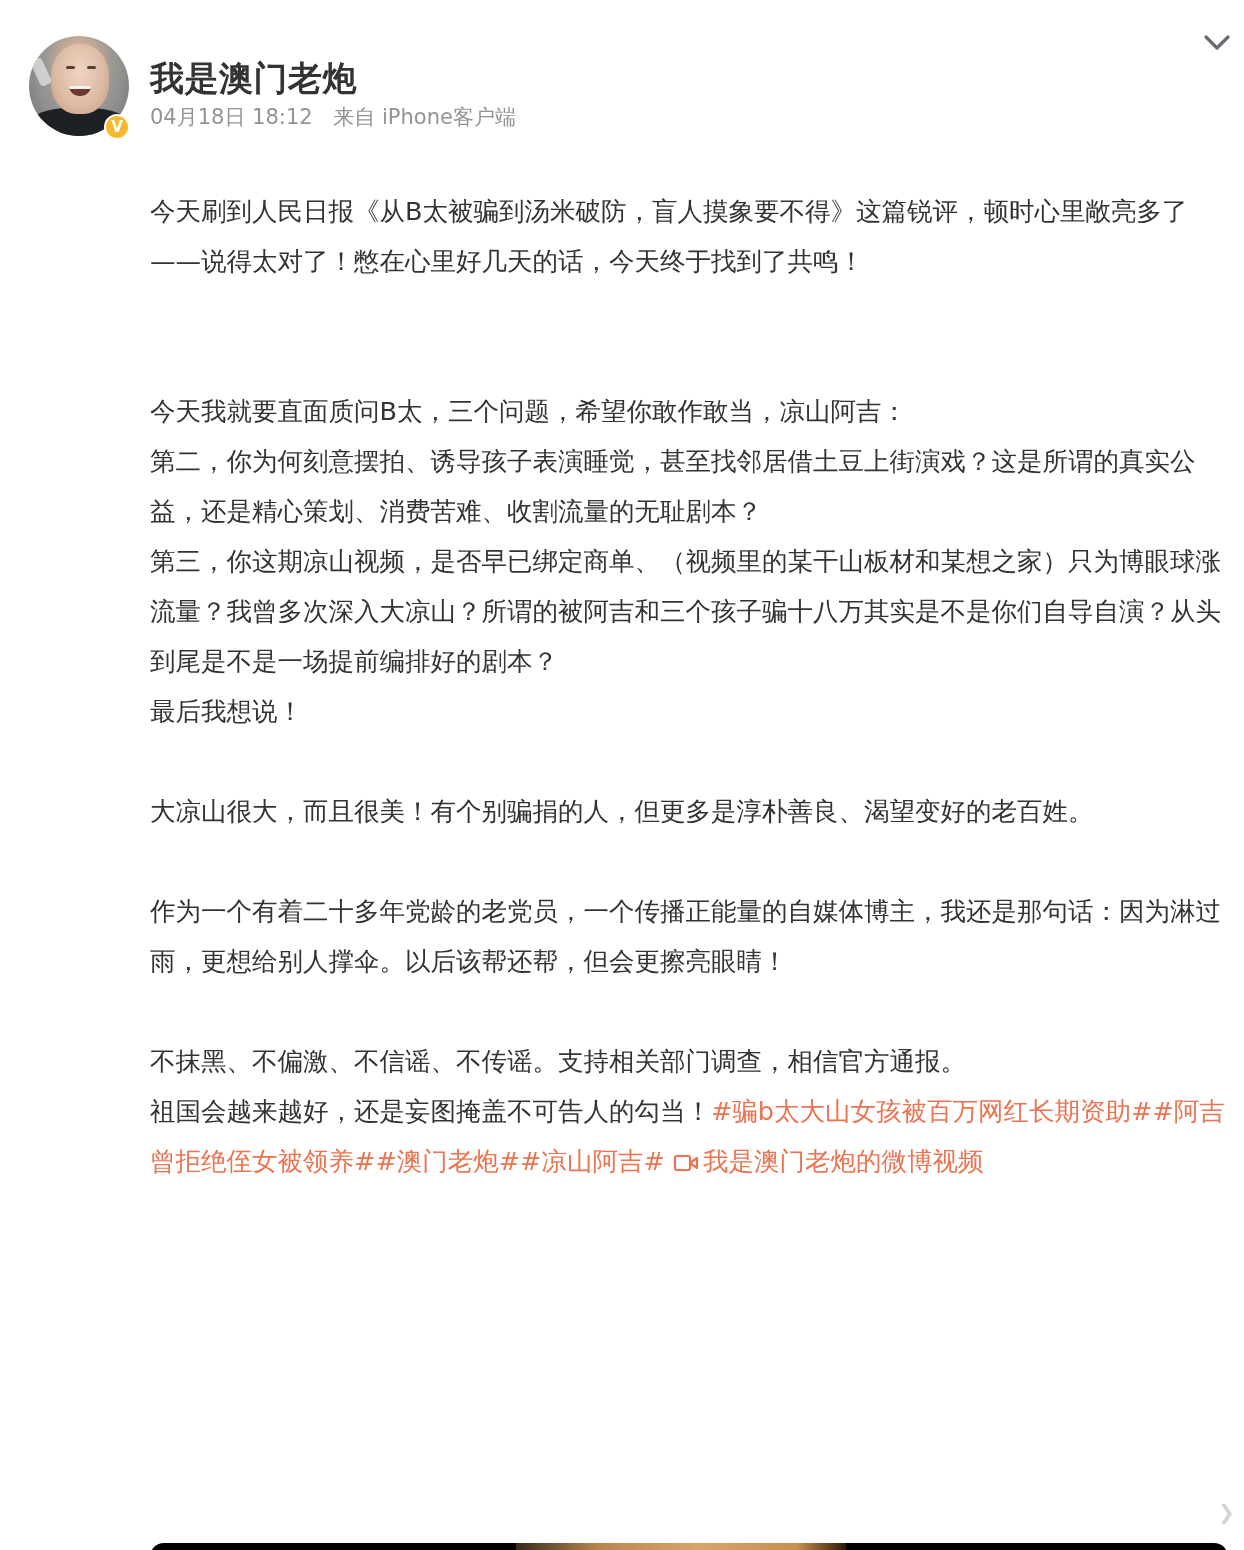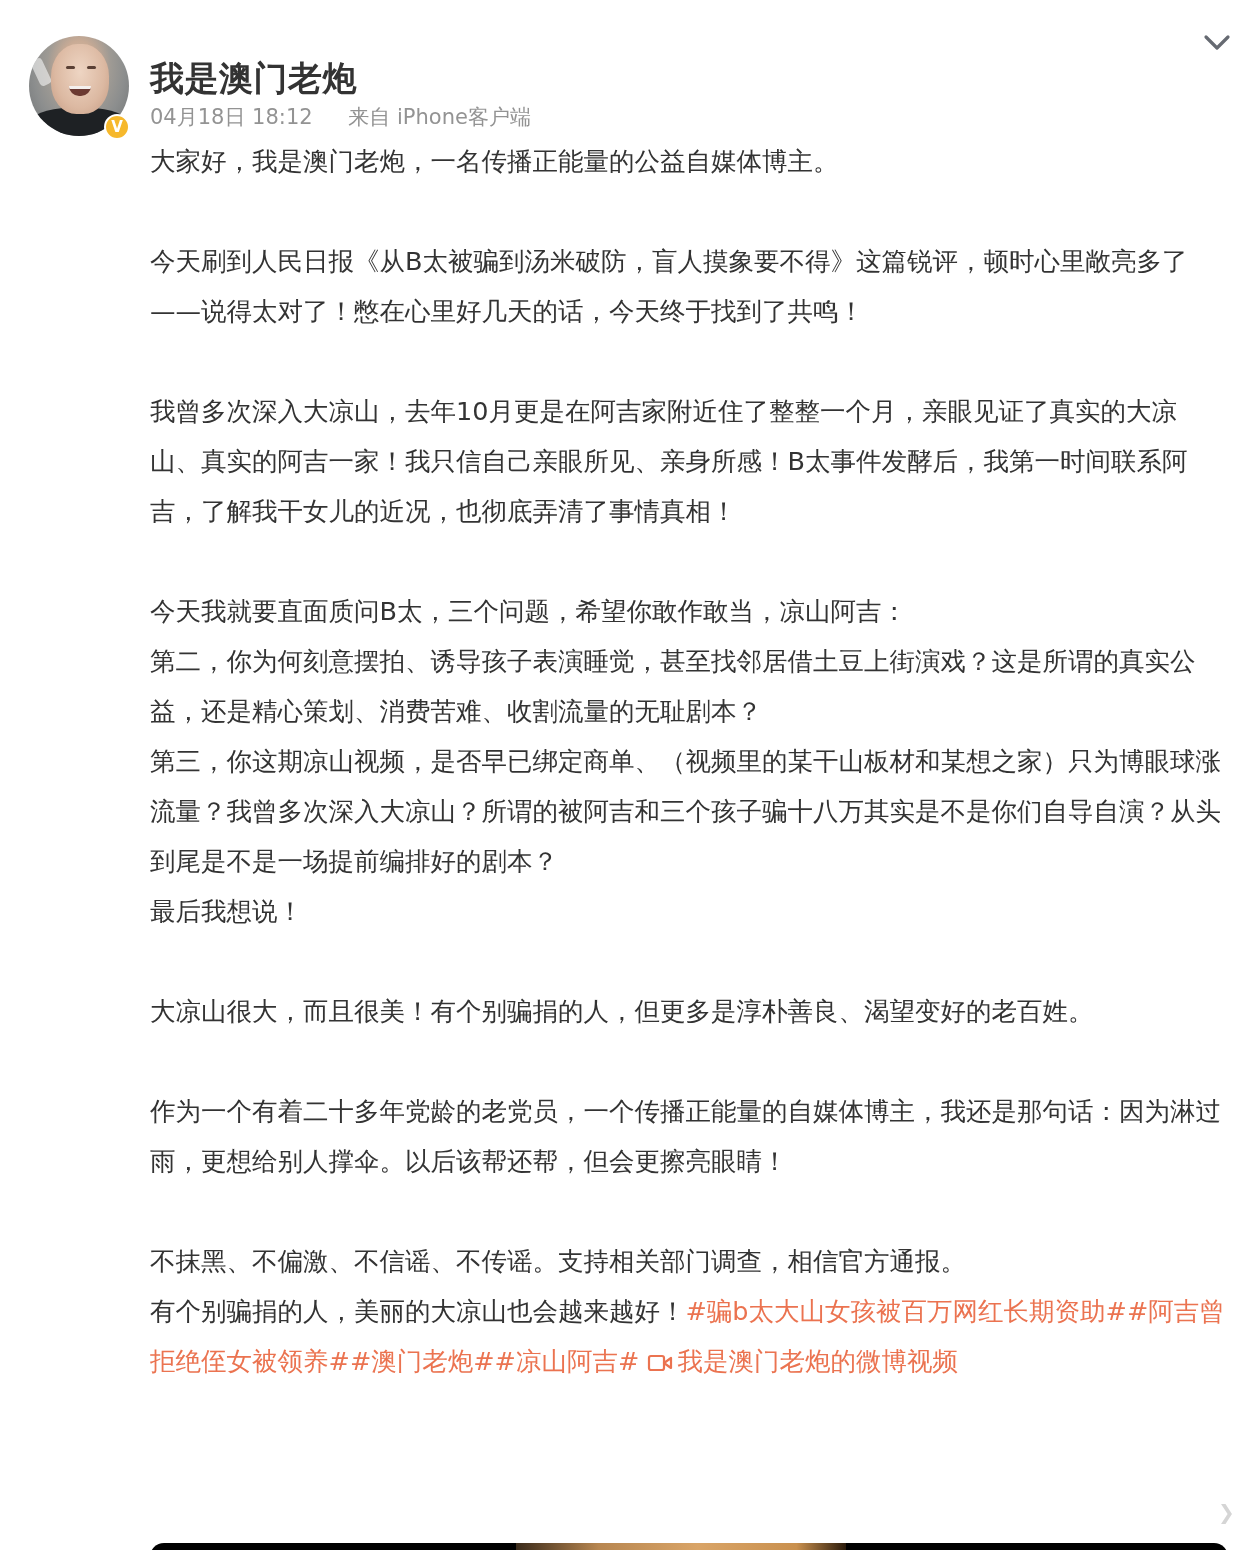--- a/index.html
+++ b/index.html
@@ -36,21 +36,21 @@
   }
 
   .username {
     position: absolute; left: 150px; top: 56px;
     font-size: 34px; font-weight: bold; color: #333333; letter-spacing: 0.5px;
   }
   .meta {
     position: absolute; left: 150px; top: 103px;
     font-size: 21px; color: #939393;
   }
-  .meta span + span { margin-left: 29px; }
+  .meta span + span { margin-left: 14px; }
 
   .chevron {
     position: absolute; left: 1203px; top: 34px; width: 28px; height: 18px; cursor: pointer;
   }
 
   .content {
     position: absolute; left: 150px; top: 136px; width: 1075px;
     font-size: 25.5px; line-height: 50px; color: #333333;
   }
   .content p { white-space: pre-wrap; }
@@ -95,37 +95,35 @@
   <div class="meta">
     <span>04月18日 18:12</span>
     <span>来自 iPhone客户端</span>
   </div>
 
   <svg class="chevron" viewBox="0 0 28 18">
     <polyline points="3,3 14,14 25,3" fill="none" stroke="#666a72" stroke-width="3.2" stroke-linecap="round" stroke-linejoin="round"></polyline>
   </svg>
 
   <div class="content">
-    <p>大家好，我是澳门老炮，一名传播正能量的公益自媒体博主。</p>
     <div class="gap"></div>
     <p>今天刷到人民日报《从B太被骗到汤米破防，盲人摸象要不得》这篇锐评，顿时心里敞亮多了——说得太对了！憋在心里好几天的话，今天终于找到了共鸣！</p>
     <div class="gap"></div>
-    <p>我曾多次深入大凉山，去年10月更是在阿吉家附近住了整整一个月，亲眼见证了真实的大凉山、真实的阿吉一家！我只信自己亲眼所见、亲身所感！B太事件发酵后，我第一时间联系阿吉，了解我干女儿的近况，也彻底弄清了事情真相！</p>
     <div class="gap"></div>
     <p>今天我就要直面质问B太，三个问题，希望你敢作敢当，凉山阿吉：</p>
     <p>第二，你为何刻意摆拍、诱导孩子表演睡觉，甚至找邻居借土豆上街演戏？这是所谓的真实公益，还是精心策划、消费苦难、收割流量的无耻剧本？</p>
     <p>第三，你这期凉山视频，是否早已绑定商单、（视频里的某干山板材和某想之家）只为博眼球涨流量？我曾多次深入大凉山？所谓的被阿吉和三个孩子骗十八万其实是不是你们自导自演？从头到尾是不是一场提前编排好的剧本？</p>
     <p>最后我想说！</p>
     <div class="gap"></div>
     <p>大凉山很大，而且很美！有个别骗捐的人，但更多是淳朴善良、渴望变好的老百姓。</p>
     <div class="gap"></div>
     <p>作为一个有着二十多年党龄的老党员，一个传播正能量的自媒体博主，我还是那句话：因为淋过雨，更想给别人撑伞。以后该帮还帮，但会更擦亮眼睛！</p>
     <div class="gap"></div>
     <p>不抹黑、不偏激、不信谣、不传谣。支持相关部门调查，相信官方通报。</p>
-    <p><span>有个别骗捐的人，美丽的大凉山也会越来越好！</span><span class="topic">#骗b太大山女孩被百万网红长期资助#</span><span class="topic">#阿吉曾拒绝侄女被领养#</span><span class="topic">#澳门老炮#</span><span class="topic">#凉山阿吉#</span> <span class="vlink"><svg class="vlink-icon" width="26" height="20" viewBox="0 0 26 20">
+    <p><span>祖国会越来越好，还是妄图掩盖不可告人的勾当！</span><span class="topic">#骗b太大山女孩被百万网红长期资助#</span><span class="topic">#阿吉曾拒绝侄女被领养#</span><span class="topic">#澳门老炮#</span><span class="topic">#凉山阿吉#</span> <span class="vlink"><svg class="vlink-icon" width="26" height="20" viewBox="0 0 26 20">
             <rect x="2" y="3" width="15" height="14" rx="2" fill="none" stroke="#eb7350" stroke-width="2.2"></rect>
             <polygon points="17,10 24,5 24,15" fill="none" stroke="#eb7350" stroke-width="2.2" stroke-linejoin="round"></polygon>
           </svg><span>我是澳门老炮的微博视频</span></span></p>
   </div>
 
   <div class="fade"></div>
   <div class="fade-chevron">❯</div>
 
   <div class="media">
     <div class="thumb"></div>

